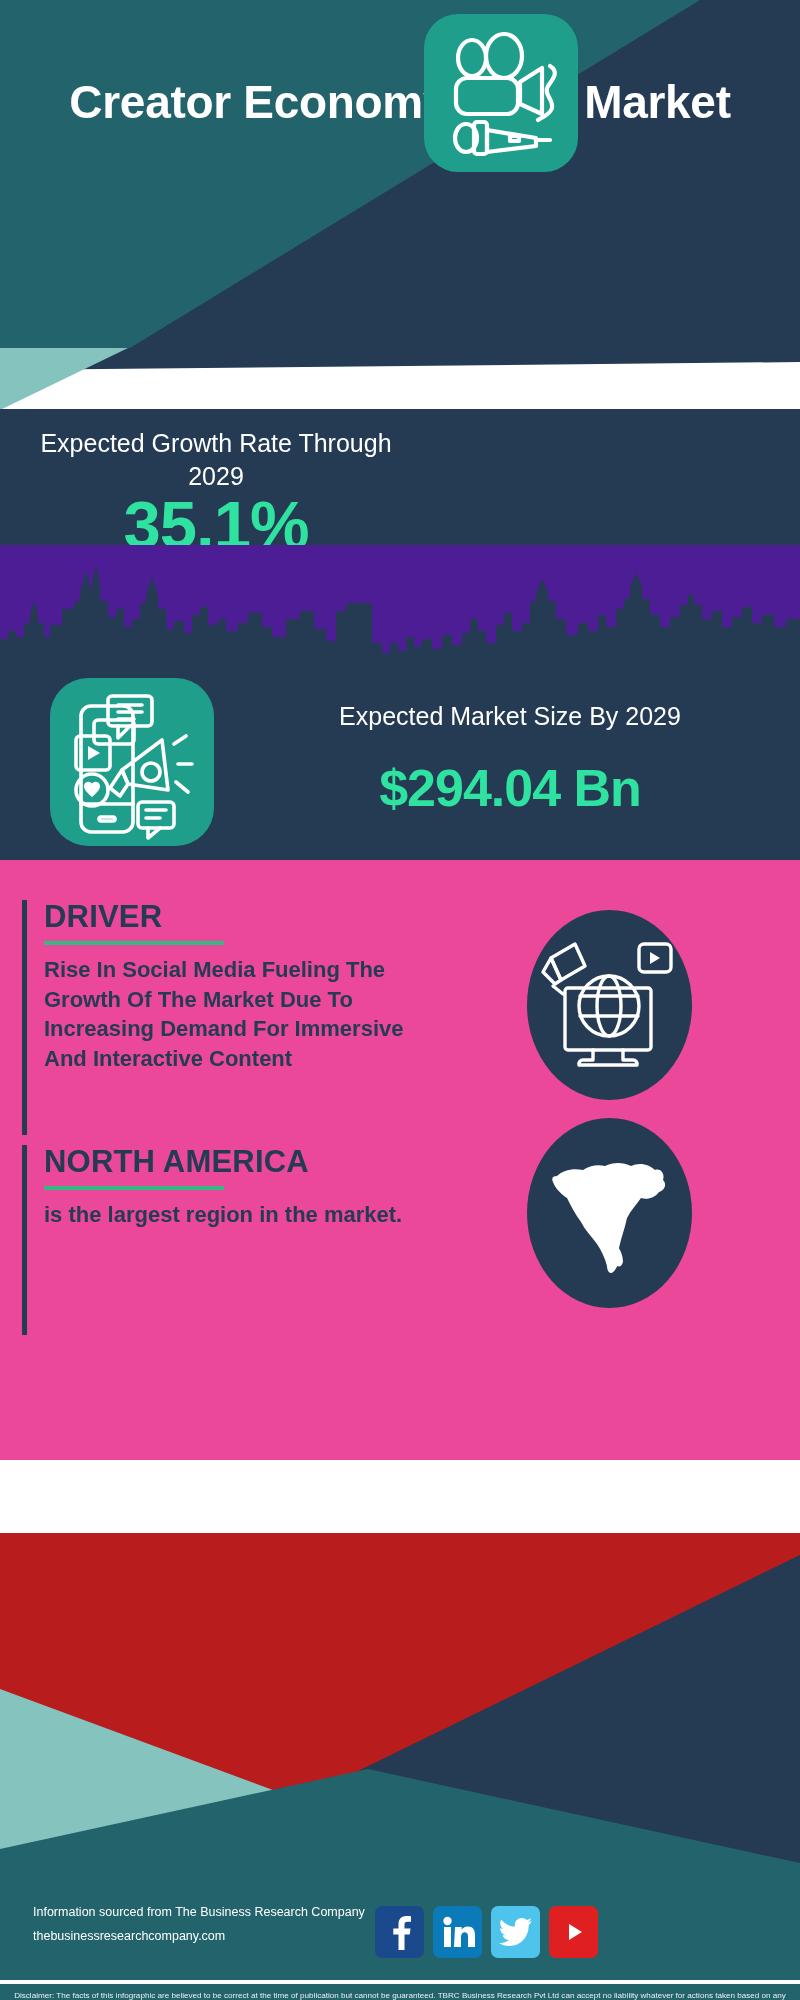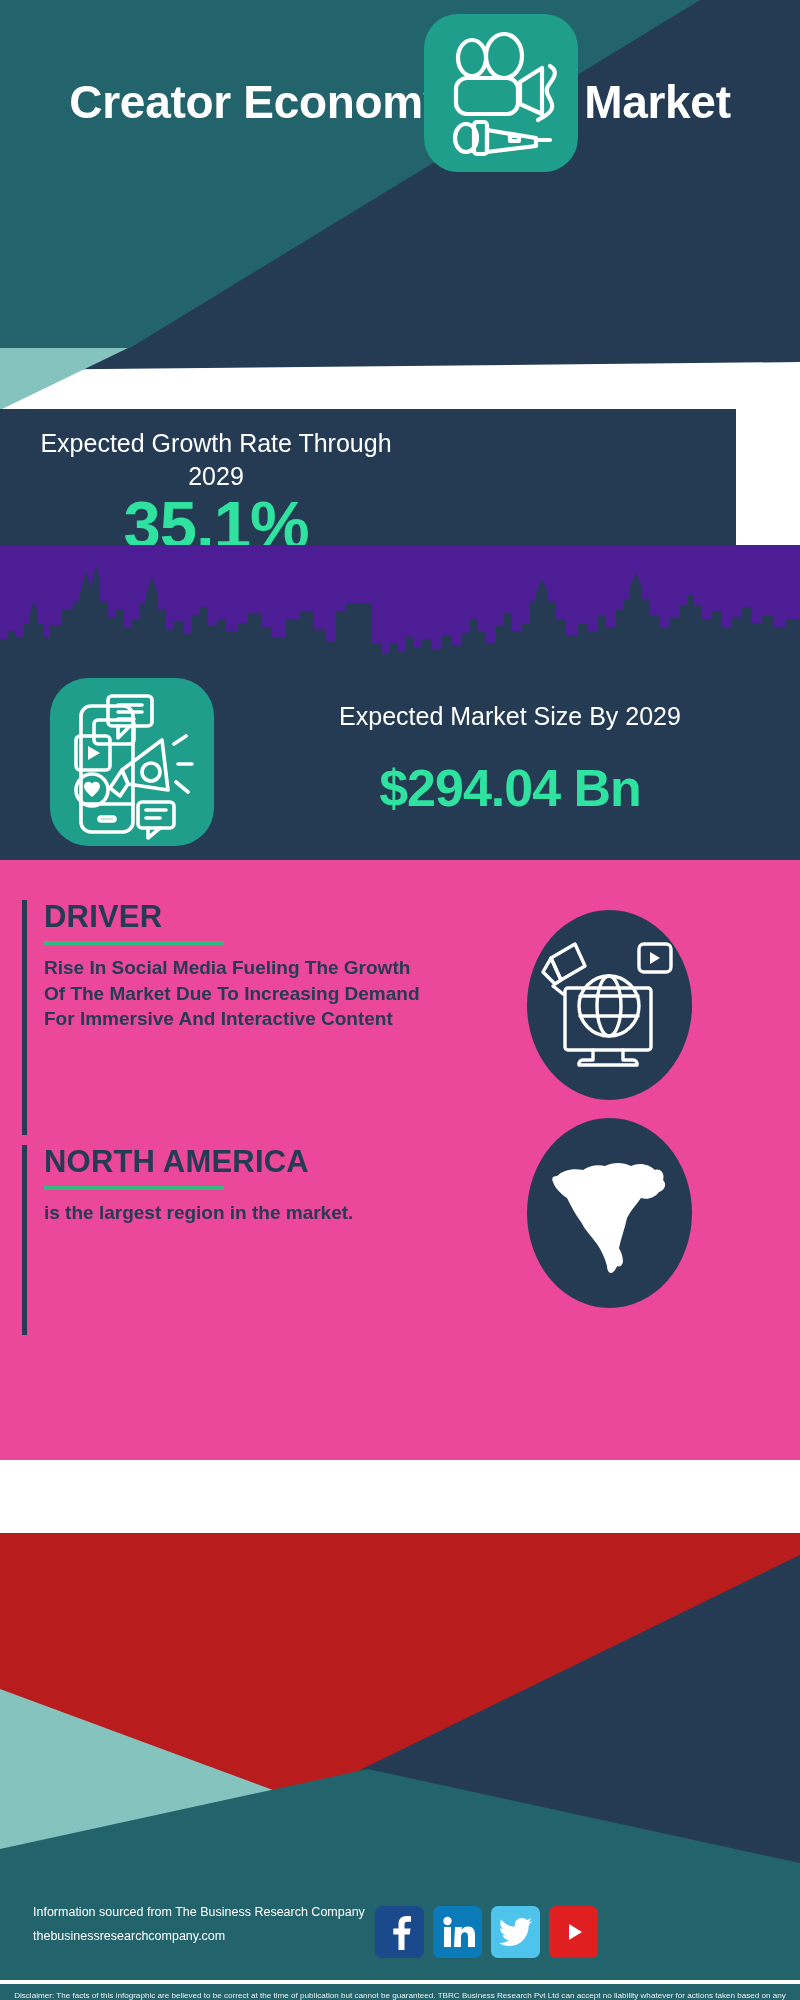--- a/index.html
+++ b/index.html
@@ -40,21 +40,21 @@
     clip-path: polygon(0 0, 128px 0, 0 62px);
   }
   .wedge-strip .dark-tri {
     position:absolute; left:0; top:0; width:800px; height:22px;
     background:#243b53;
     clip-path: polygon(118px 0, 800px 0, 800px 14px, 0 22px);
   }
 
   
   .growth-band {
-    position:absolute; left:0; top:409px; width:736px; height:136px;
+    position:absolute; left:0; top:409px; width:800px; height:136px;
     background:#243b53;
   }
   .growth-text {
     position:absolute; left:26px; top:18px; width:380px;
     text-align:center; color:#ffffff;
     font-size:25px; line-height:1.32; font-weight:normal;
   }
   .growth-value {
     position:absolute; left:26px; top:82px; width:380px;
     text-align:center; color:#2fe2a0;
@@ -105,21 +105,21 @@
     position:absolute; left:0; top:0; width:5px; background:#243b53;
   }
   .card .head {
     color:#243b53; font-size:31px; font-weight:bold;
     letter-spacing:0.2px; line-height:1.1;
   }
   .card .rule {
     width:180px; height:4px; background:#35b983; margin-top:7px; margin-bottom:10px;
   }
   .card .body {
-    color:#243b53; font-size:19px; font-weight:bold; line-height:1.34;
+    color:#243b53; font-size:22px; font-weight:bold; line-height:1.34;
   }
 
   .circle-icon {
     position:absolute; border-radius:50%; background:#243b53;
   }
 
   
   #card-driver { left:22px; top:40px; width:400px; height:235px; padding-left:22px; }
   #card-driver .vbar { height:235px; }
   

